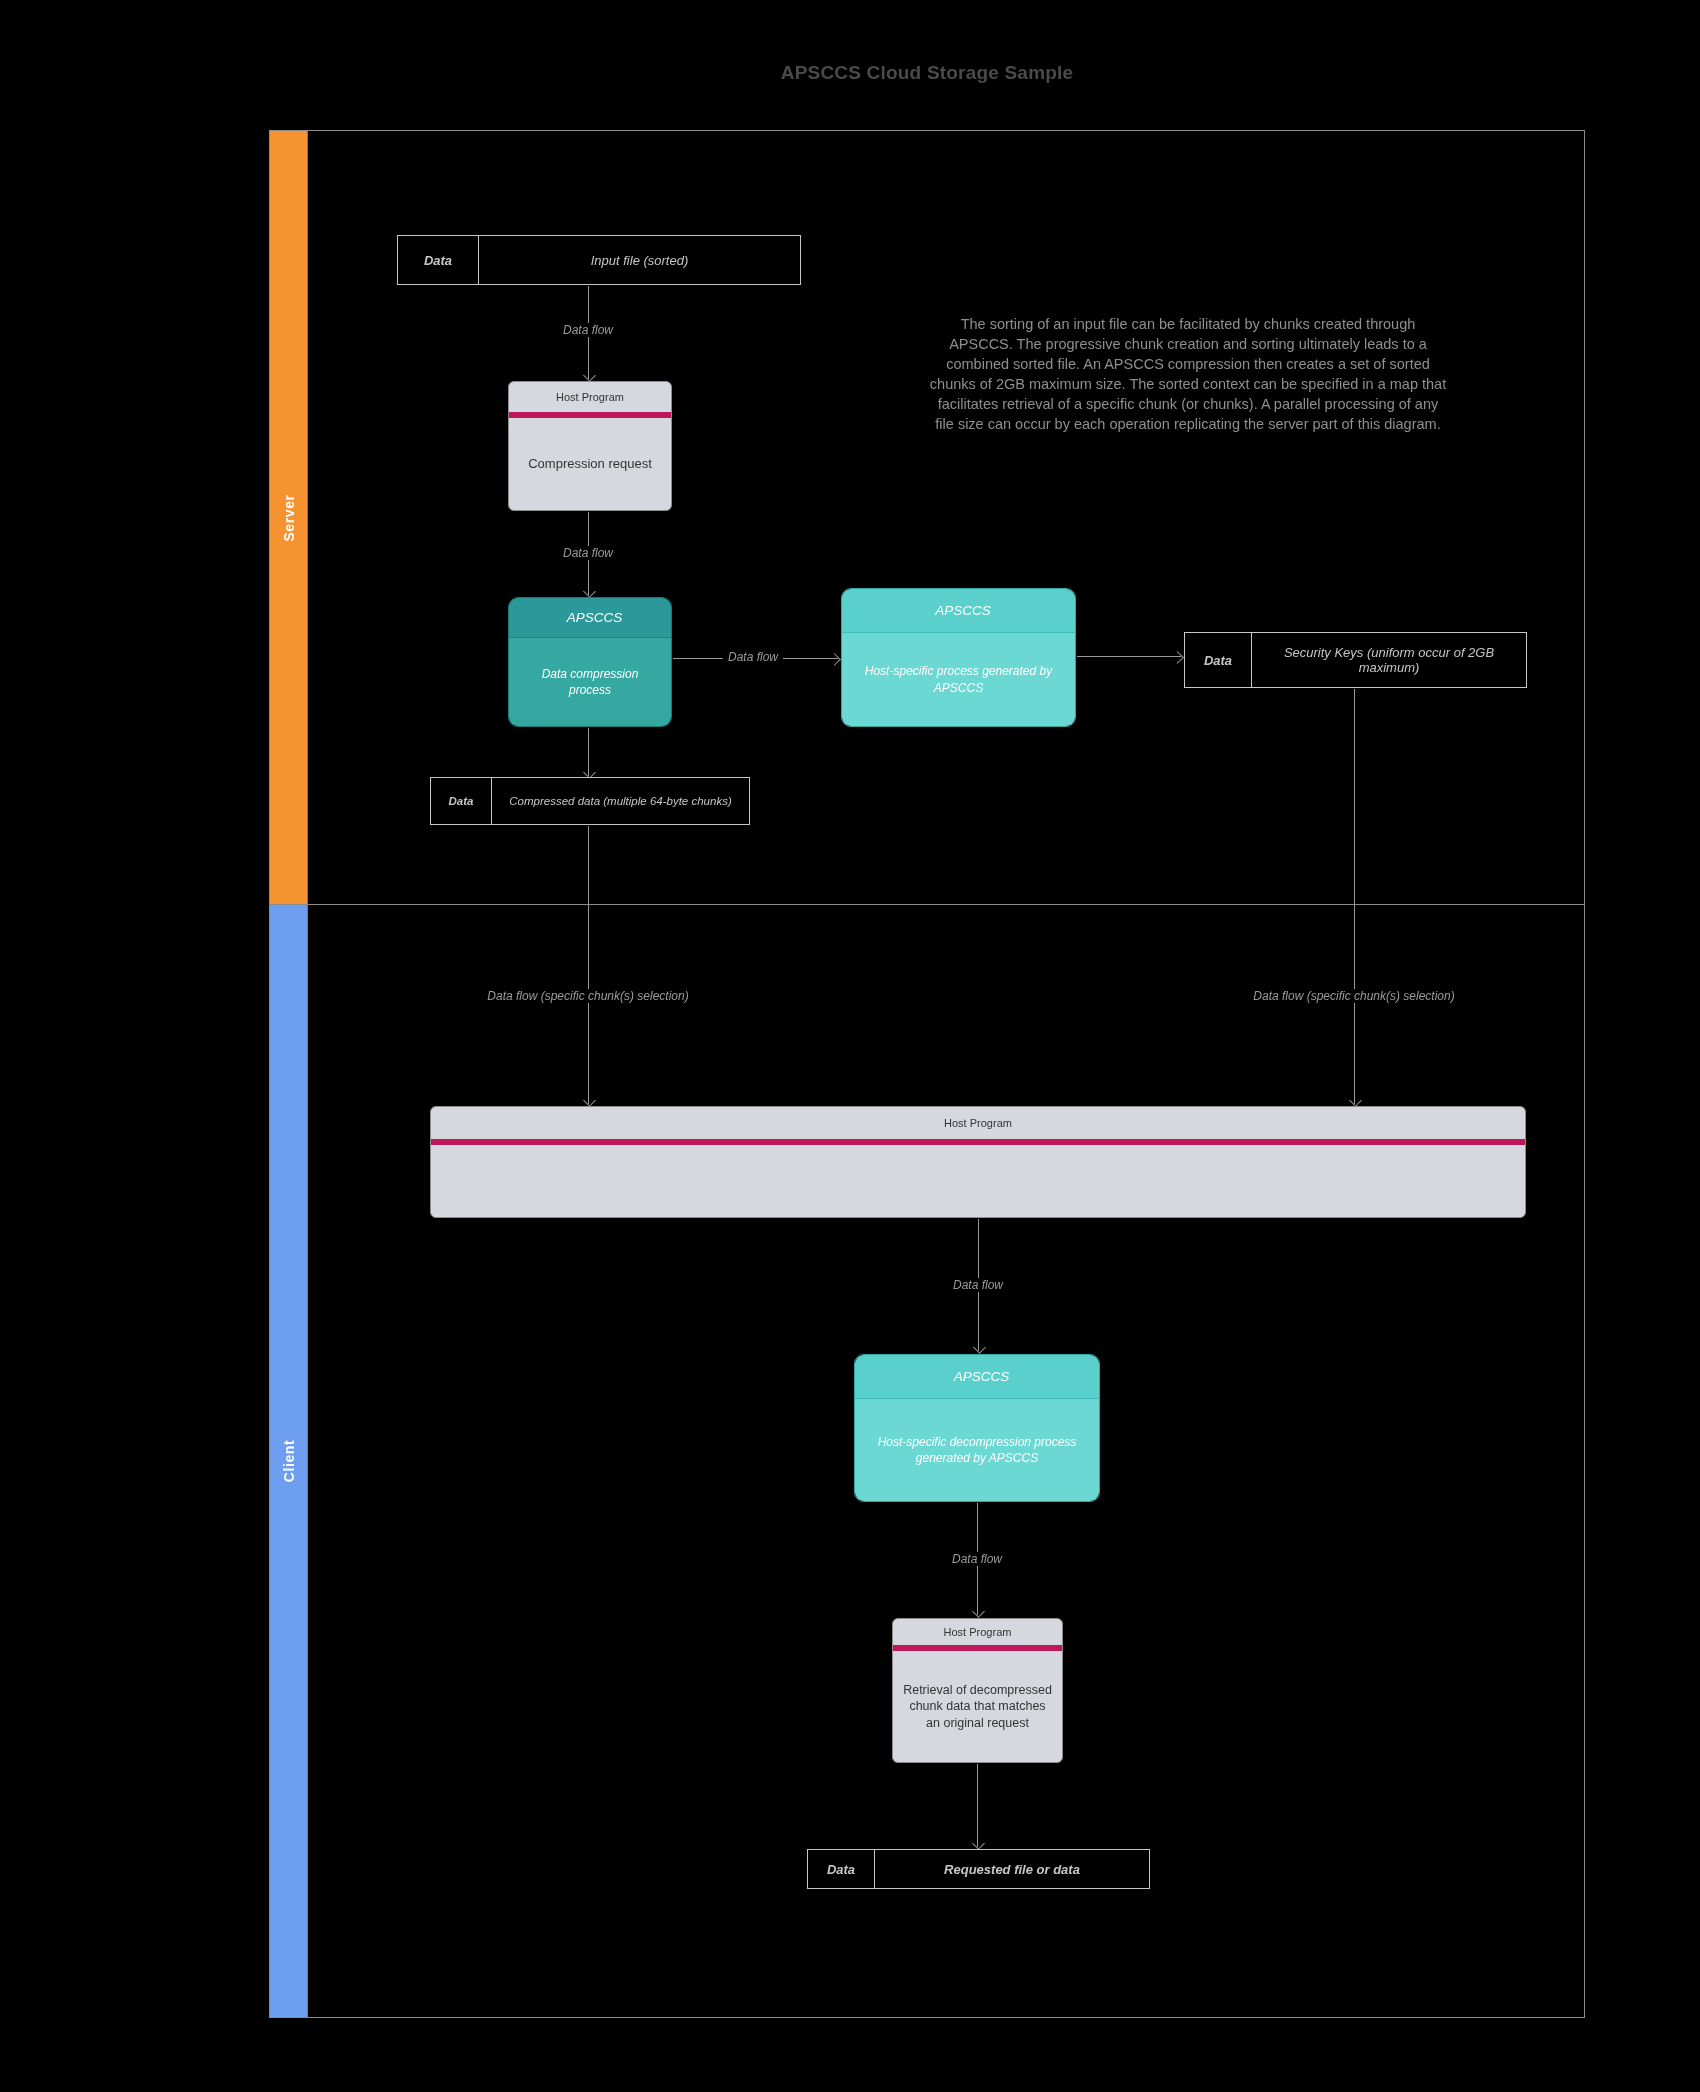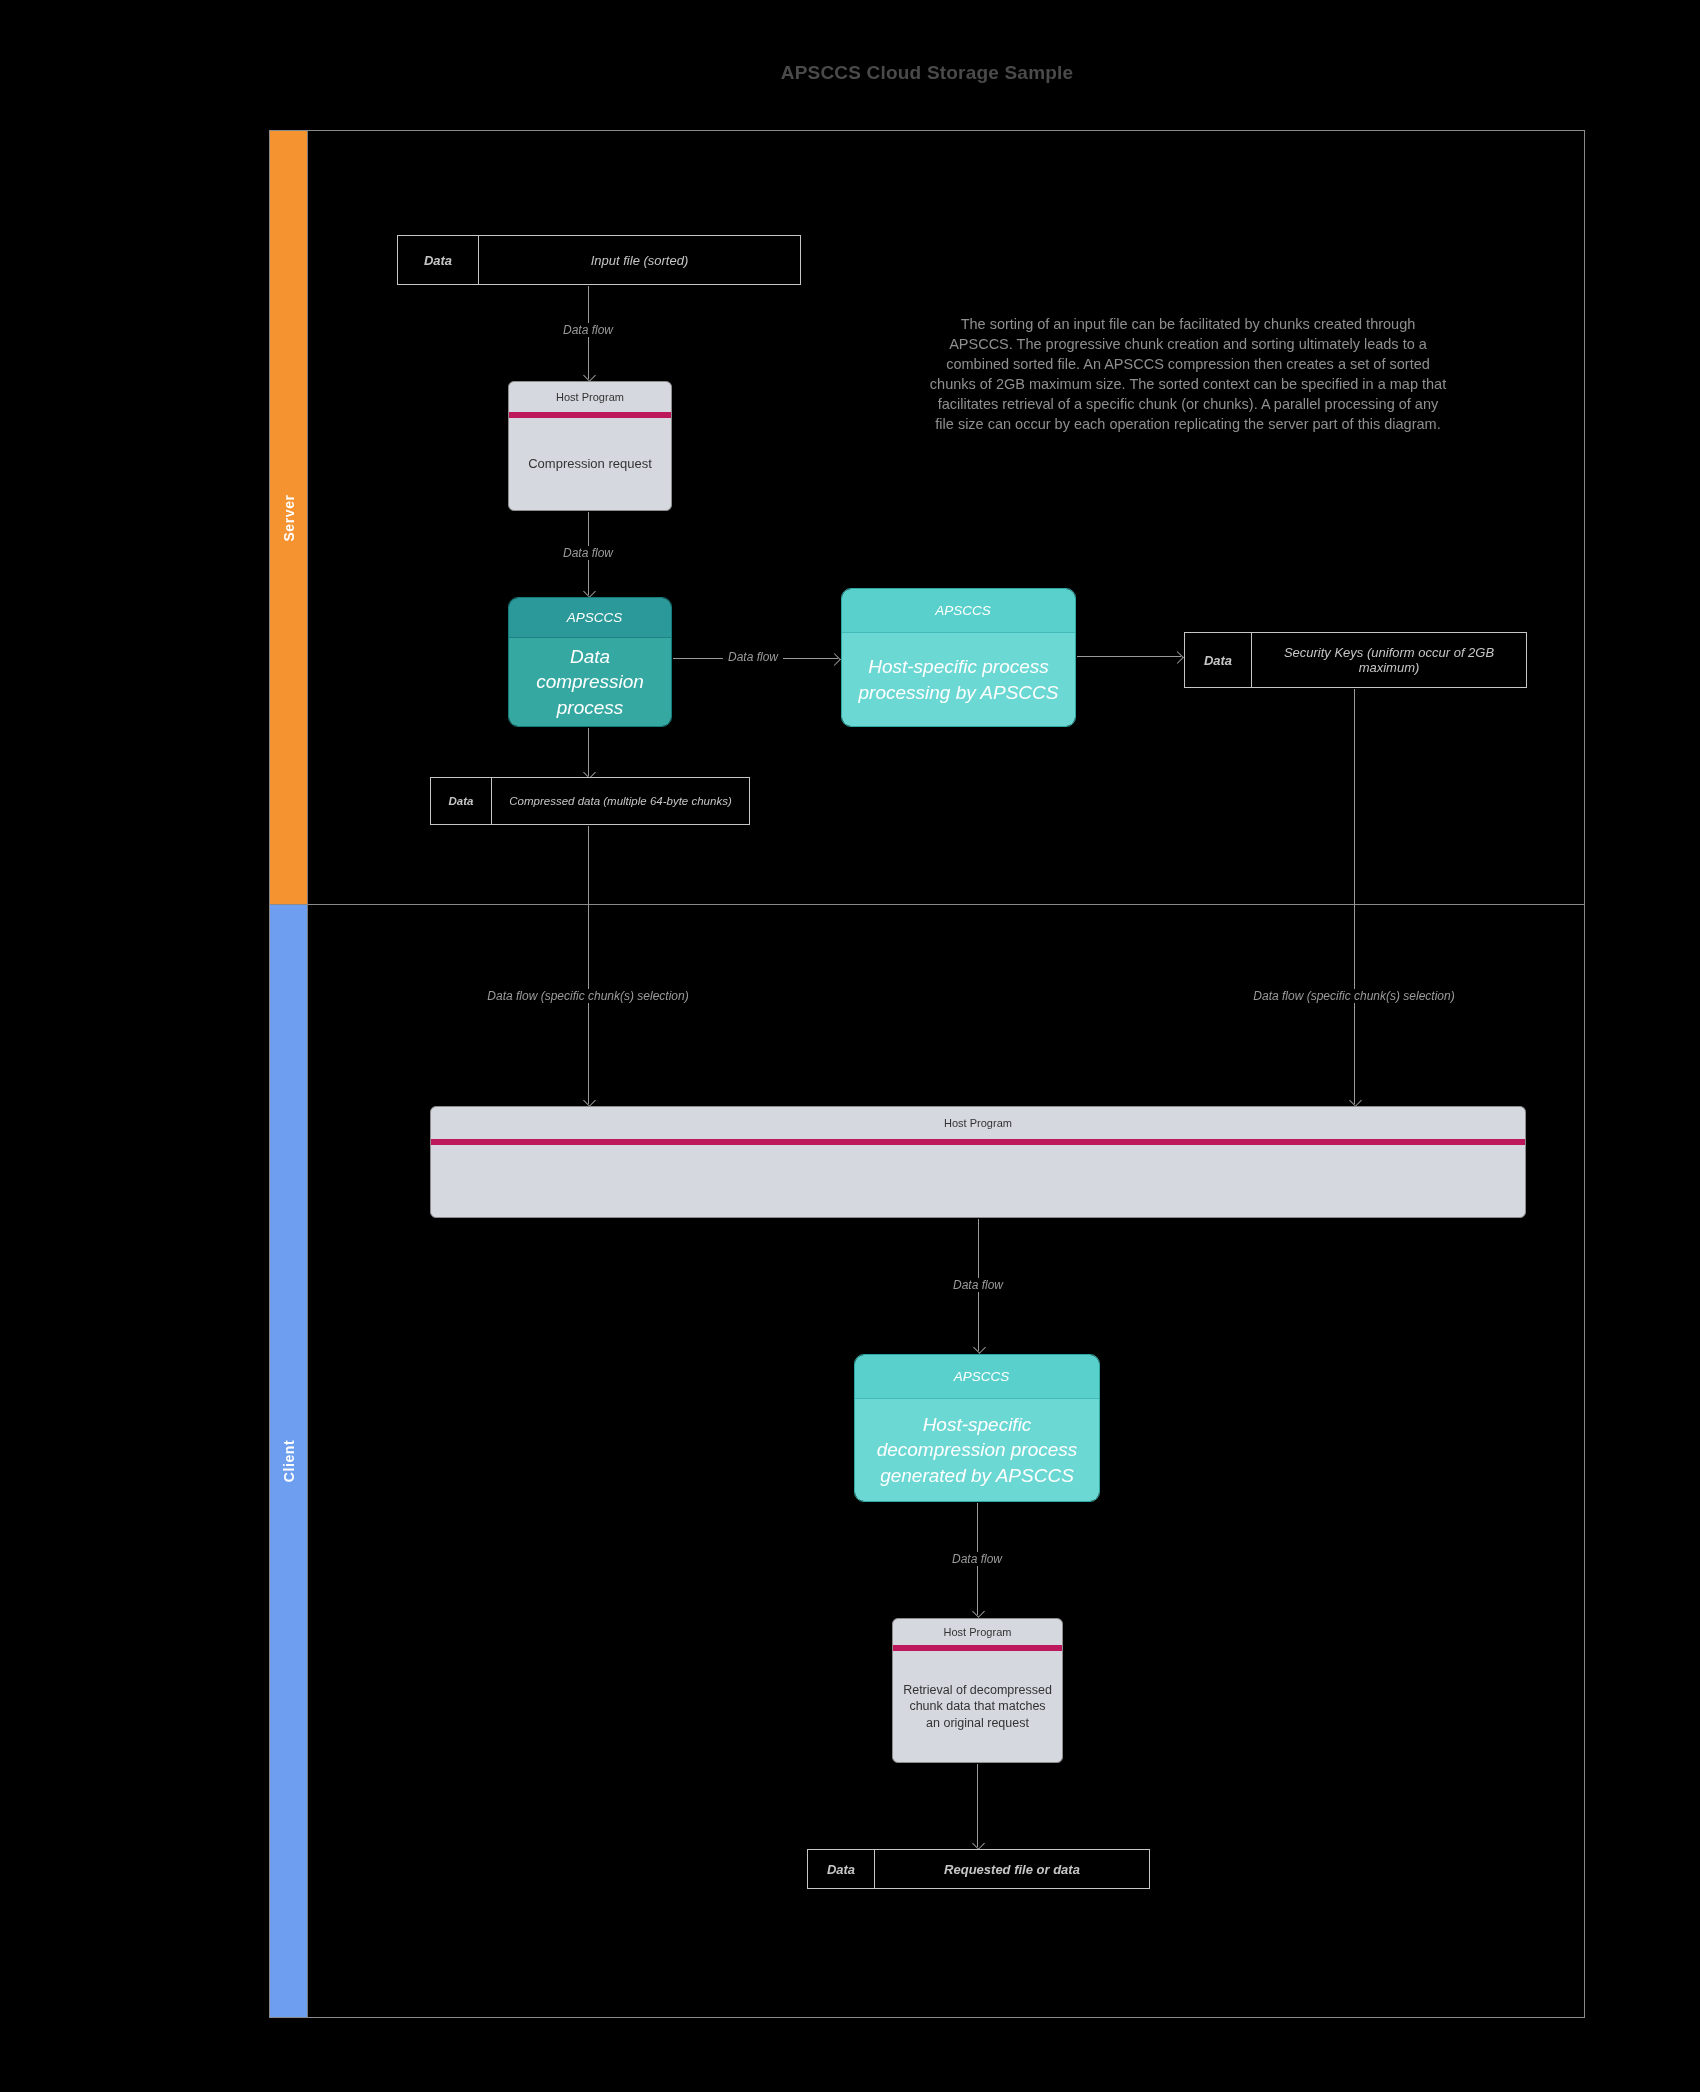--- a/index.html
+++ b/index.html
@@ -41,21 +41,21 @@
   .proc .hdr { flex:0 0 auto; display:flex; align-items:center; justify-content:center;
                border-bottom:6px solid #be185d; font-size:11px; }
   .proc .bod { flex:1; display:flex; align-items:center; justify-content:center;
                text-align:center; font-size:13px; padding:4px 10px; line-height:1.3; }
 
   
   .teal { position:absolute; border-radius:10px; display:flex; flex-direction:column;
           color:#fff; font-style:italic; overflow:hidden; border:1px solid; }
   .teal .hdr { flex:0 0 auto; display:flex; align-items:center; justify-content:center; font-size:13.5px;padding-left:9px; }
   .teal .bod { flex:1; display:flex; align-items:center; justify-content:center;
-               text-align:center; padding:4px 12px; font-size:19px; line-height:1.35; }
+               text-align:center; padding:4px 12px; font-size:12px; line-height:1.35; }
   .teal.dark { border-color:#157879; }
   .teal.dark .hdr { background:#2b9899; border-bottom:1px solid #1d8384; }
   .teal.dark .bod { background:#36a8a2; }
   .teal.light { border-color:#2fa7a4; }
   .teal.light .hdr { background:#5ad0cd; border-bottom:1px solid #41bcb9; }
   .teal.light .bod { background:#6cd8d4; }
 
   
   .arrow { position:absolute; }
   .arrow.v { width:0; border-left:1px solid #999; }
@@ -108,21 +108,21 @@
   <div class="teal dark" style="left:508px; top:597px; width:164px; height:130px;">
     <div class="hdr" style="height:40px;">APSCCS</div>
     <div class="bod">Data compression process</div>
   </div>
 
   <div class="arrow h" style="left:673px; top:658px; width:165px;"></div>
   <div class="flow-label" style="left:753px; top:650px;">Data flow</div>
 
   <div class="teal light" style="left:841px; top:588px; width:235px; height:139px;">
     <div class="hdr" style="height:44px;">APSCCS</div>
-    <div class="bod">Host-specific process processing by APSCCS</div>
+    <div class="bod">Host-specific process generated by APSCCS</div>
   </div>
 
   <div class="arrow h" style="left:1077px; top:656px; width:104px;"></div>
 
   <div class="data-shape" style="left:1184px; top:632px; width:343px; height:56px;">
     <div class="tag" style="width:67px;">Data</div>
     <div class="lbl">Security Keys  (uniform occur of 2GB maximum)</div>
   </div>
 
   <div class="arrow v" style="left:588px; top:728px; height:48px;"></div>

